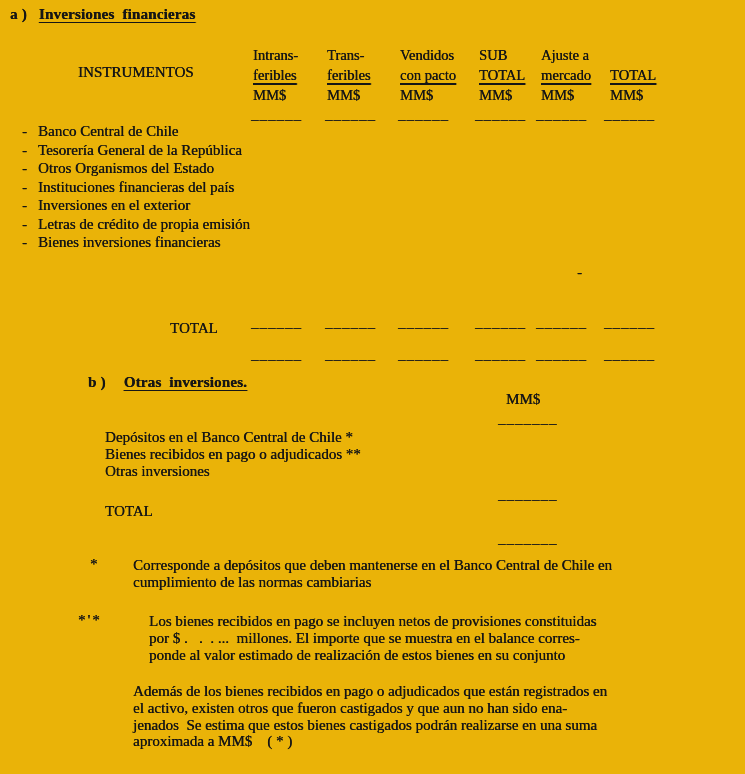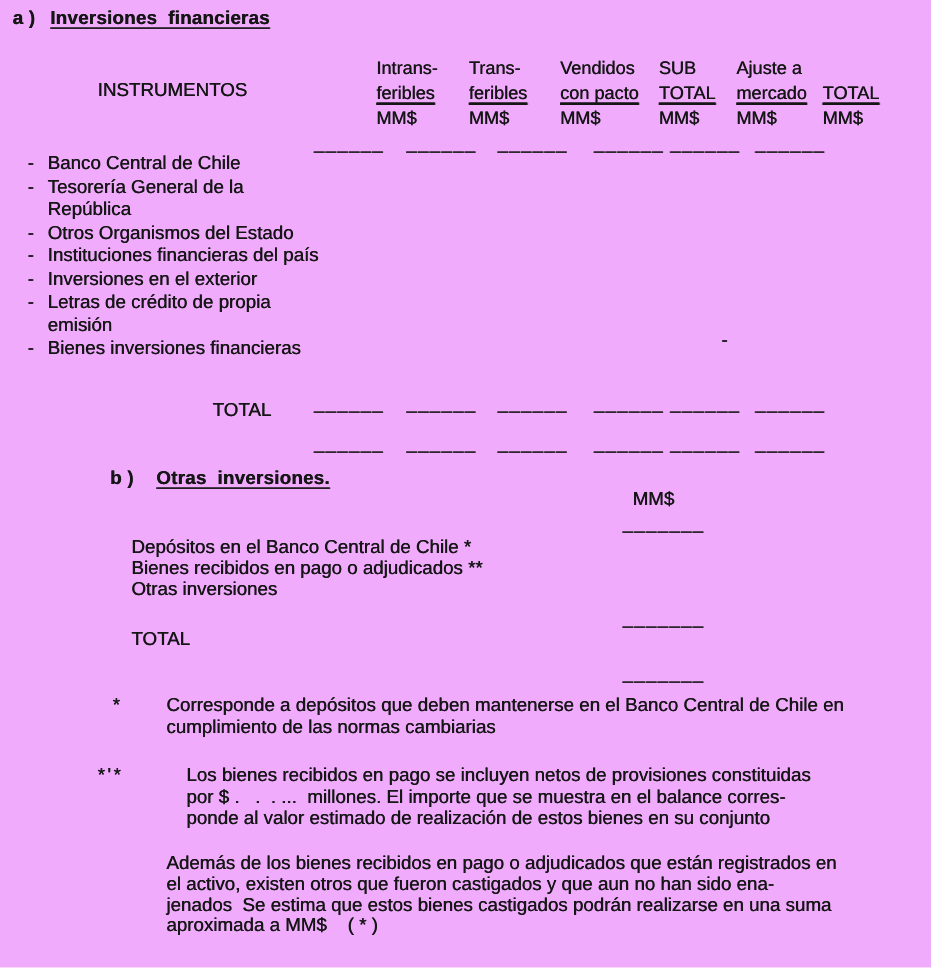--- a/index.html
+++ b/index.html
@@ -1,36 +1,36 @@
 <!DOCTYPE html>
 <html><head>
 <meta charset="utf-8">
 <style>
   * { margin:0; padding:0; box-sizing:border-box; }
   html,body { background:#ffffff; }
   .doc {
     position:relative;
     width:745px; height:774px;
-    background:#f0abfc;
-    font-family:Liberation Sans, sans-serif;
+    background:#eab308;
+    font-family:Liberation Serif, serif;
     font-size:15px;
     color:#161616;
     overflow:hidden;
     text-shadow:0.35px 0 0 currentColor; 
   }
   .abs { position:absolute; }
   .u { text-decoration:underline; text-underline-offset:3px; text-decoration-thickness:1.5px; }
 
   
   .heading { font-weight:700; letter-spacing:0.2px; }
   .h-label { display:inline-block; margin-right:12px; }
   .h-title { white-space:pre; text-decoration:underline; text-underline-offset:3px; }
 
   
-  .col { width:72px; line-height:20px; font-size:14.5px;margin-left:48px; }
+  .col { width:72px; line-height:20px; font-size:14.5px; }
   .col .cl { height:20px; }
 
   
   .blank { white-space:pre; letter-spacing:1px; color:#1b1b1b; }
 
   
   .rows { line-height:18.5px; }
   .row { display:flex; }
   .row .bullet { width:16px; flex:none; }
   .row .rlabel { width:218px; }

